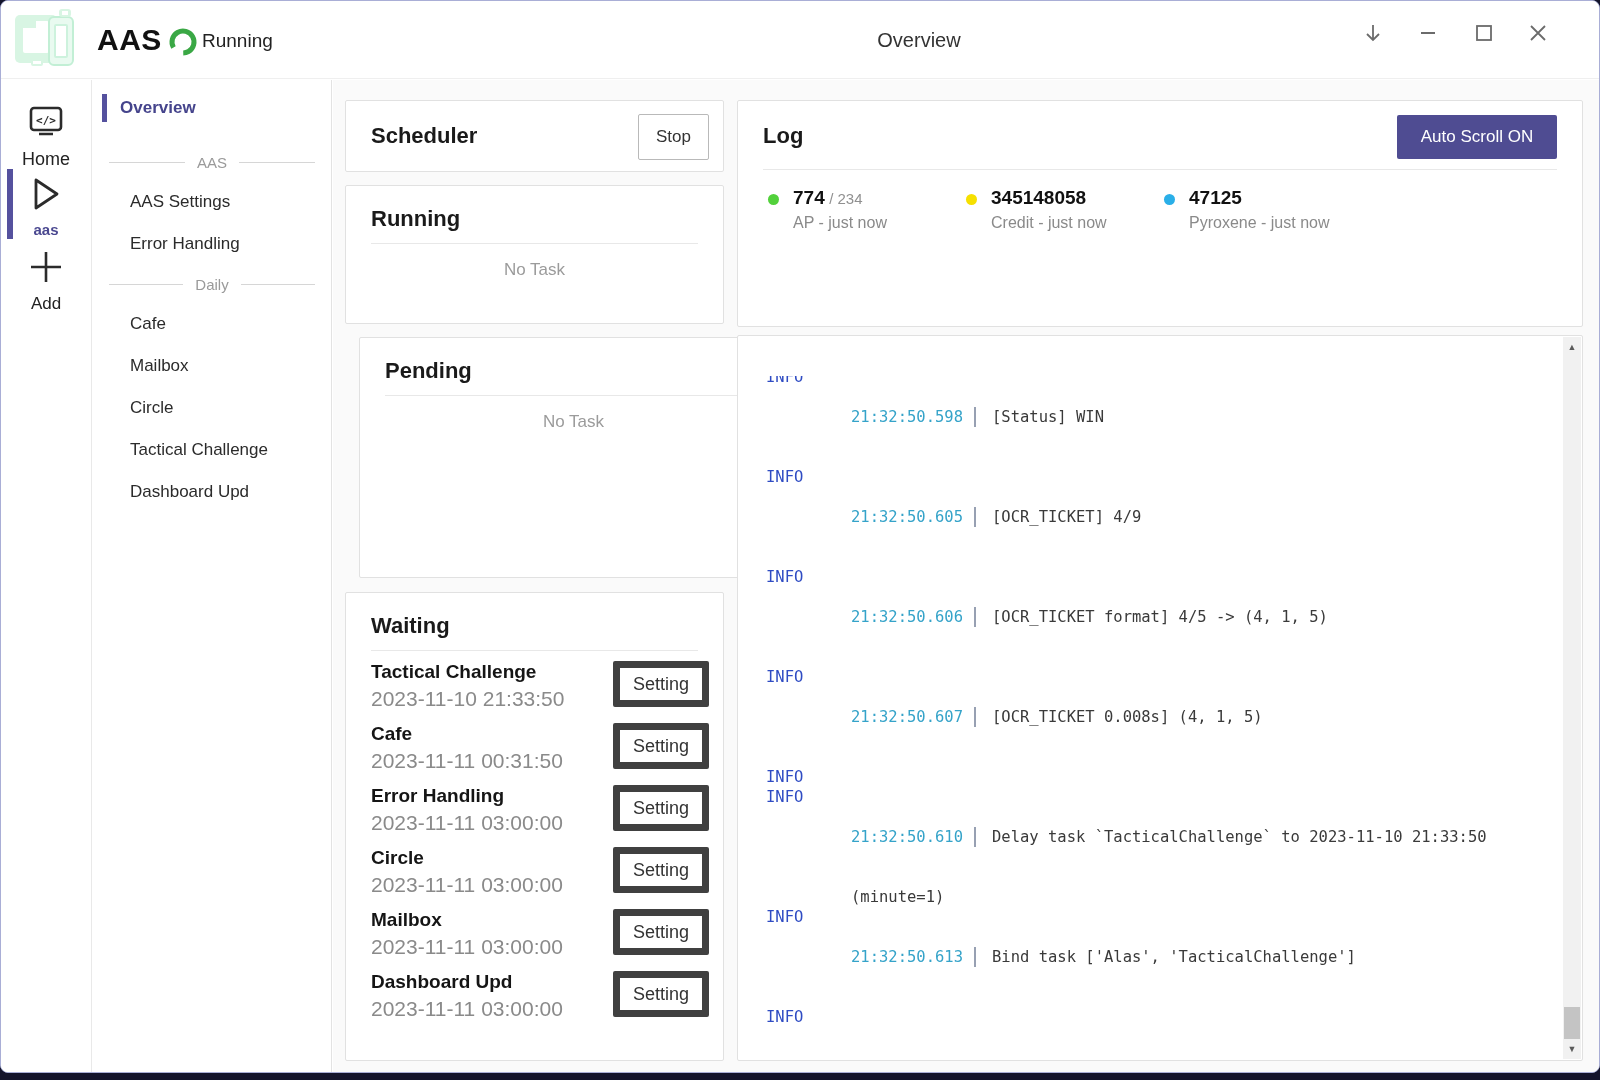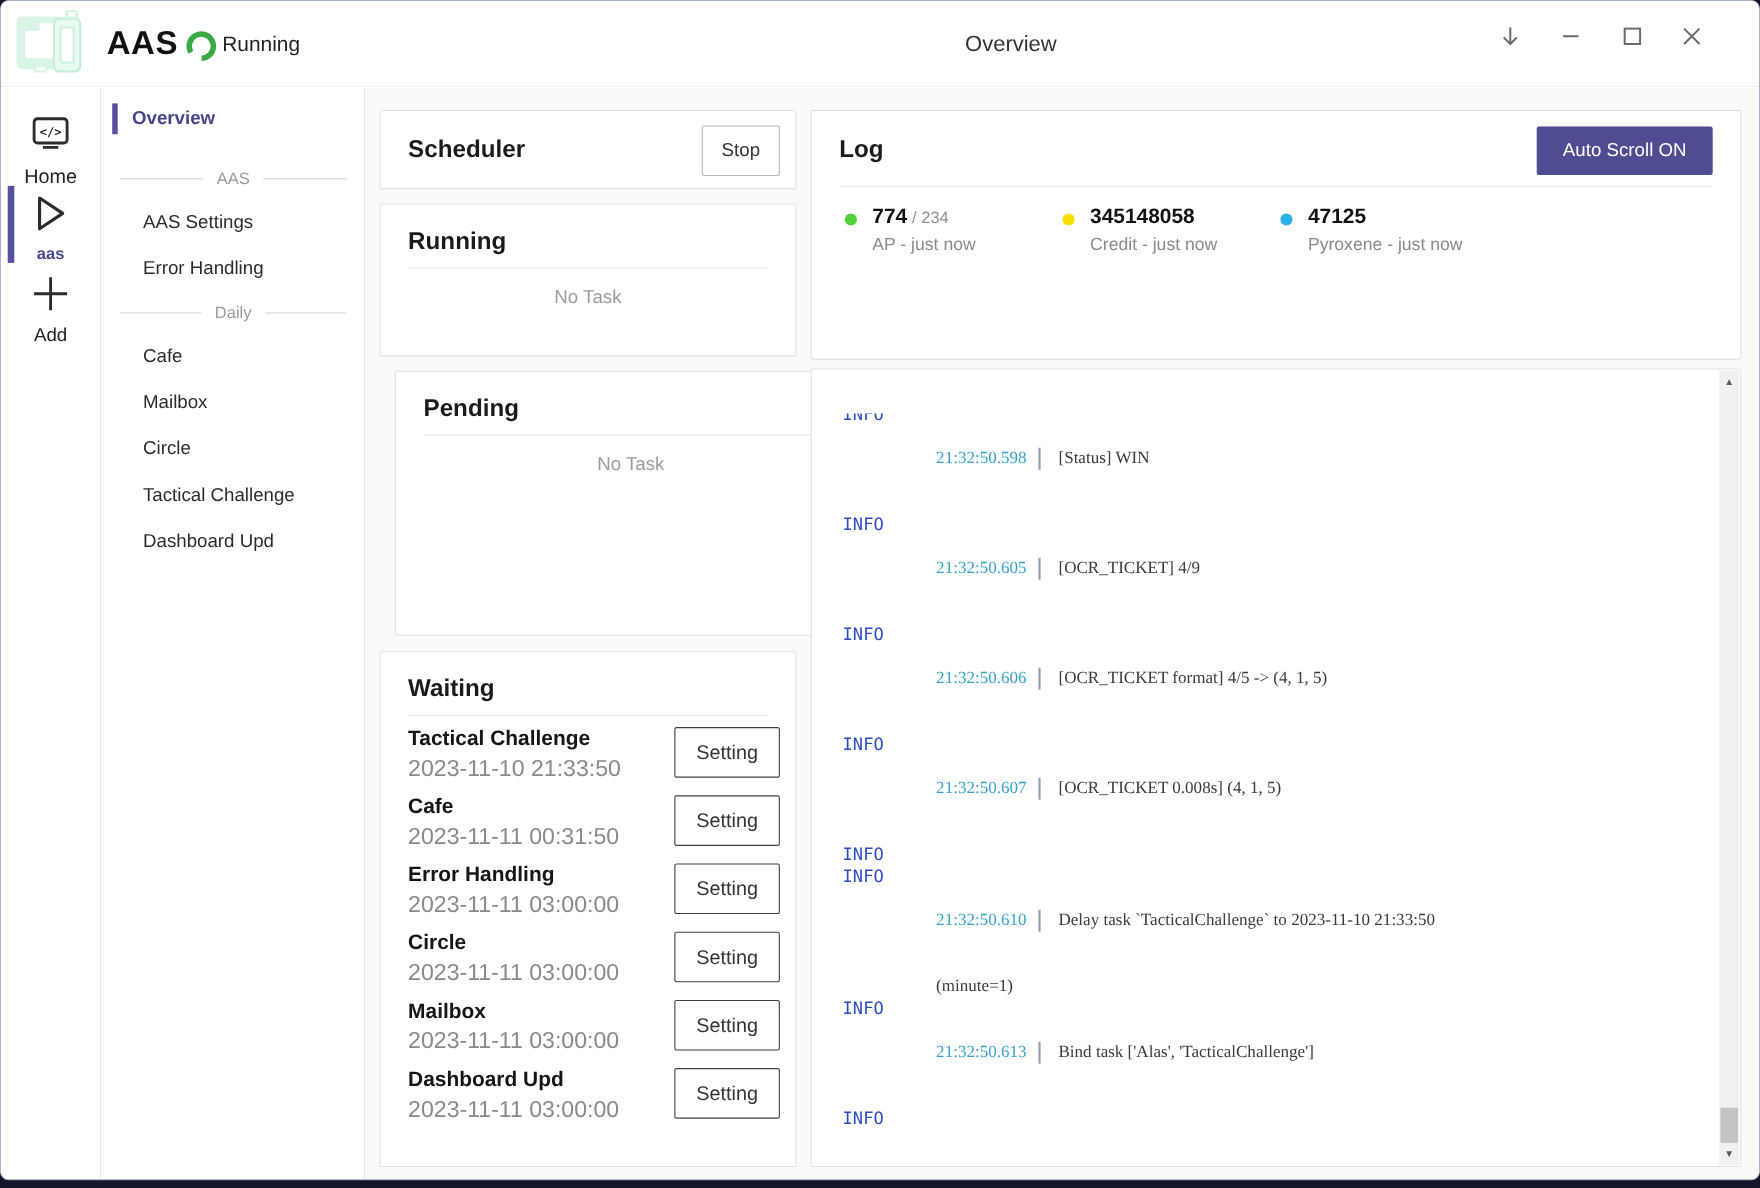--- a/index.html
+++ b/index.html
@@ -53,40 +53,40 @@
   .card-running { left:12px; top:105px; width:379px; height:139px; }
   .card-pending { left:26px; top:257px; width:429px; height:241px; }
   .no-task { text-align:center; font-size:17px; color:#9b9b9b; margin-top:16px; }
 
   .card-waiting { left:12px; top:512px; width:379px; height:469px; }
   .wait-rows { padding:2px 14px 0 25px; }
   .wait-row { height:62px; display:flex; align-items:center; }
   .wait-info { flex:1; }
   .wait-name { font-size:19px; font-weight:700; color:#151515; line-height:24px; }
   .wait-time { font-size:21px; color:#8a8a8a; line-height:20px; margin-top:5px; }
-  .btn-setting { width:96px; height:46px; background:#fff; border:1px solid #404040; border-radius:2px; font-size:18px; color:#333; font-family:"Liberation Sans",sans-serif; }
+  .btn-setting { width:96px; height:46px; background:#fff; border:7px solid #404040; border-radius:2px; font-size:18px; color:#333; font-family:"Liberation Sans",sans-serif; }
 
   .card-log { left:404px; top:20px; width:846px; height:227px; }
   .card-log .card-title { position:absolute; left:25px; top:22px; }
   .btn-autoscroll { position:absolute; right:25px; top:14px; width:160px; height:44px; background:#4f4c92; border:none; border-radius:2px; color:#fff; font-size:17px; font-family:"Liberation Sans",sans-serif; }
   .log-hdr-divider { position:absolute; left:25px; right:25px; top:68px; height:1px; background:#e8e8e8; }
   .stats { position:absolute; left:30px; top:86px; display:flex; }
   .stat { width:198px; display:flex; align-items:flex-start; }
   .stat .dot { width:11px; height:11px; border-radius:50%; margin-top:7px; margin-right:14px; flex:none; }
   .stat .val { font-size:19px; font-weight:700; color:#111; }
   .stat .tot { font-size:15px; color:#909090; }
   .stat .cap { font-size:16px; color:#8a8a8a; margin-top:5px; }
 
   
   .log-area { left:404px; top:255px; width:846px; height:726px; overflow:hidden; }
   .log-scroll { position:absolute; left:0; top:0; right:19px; bottom:0; overflow:hidden;margin-top:40px; }
   .log-lines { margin-top:-9px; padding-left:28px; font-family:"DejaVu Sans Mono", monospace; font-size:15.5px; line-height:20px; color:#3a3a3a; white-space:pre; }
   .log-entry { display:flex; }
   .log-entry .lvl { width:85px; flex:none; color:#2f4cc3; }
-  .log-entry .body { flex:1; min-width:0;font-family:Liberation Serif, serif; }
+  .log-entry .body { flex:1; min-width:0; }
   .log-entry .l1 { display:flex; }
   .log-entry .time { color:#35a3c9; }
   .log-entry .bar { display:inline-block; width:0; border-left:2px solid #97a0b2; margin:0 16px 0 11px; }
   .log-entry .cont { }
 
   
   .sbar { position:absolute; right:1px; top:1px; bottom:1px; width:18px; background:#f1f1f1; }
   .sbar .arr { position:absolute; left:0; width:18px; height:16px; display:flex; align-items:center; justify-content:center; color:#5a5a5a; font-size:9px; }
   .sbar .arr.up { top:2px; } .sbar .arr.dn { bottom:2px; }
   .sbar .thumb { position:absolute; left:1px; width:16px; height:32px; bottom:20px; background:#c4c4c4; }

